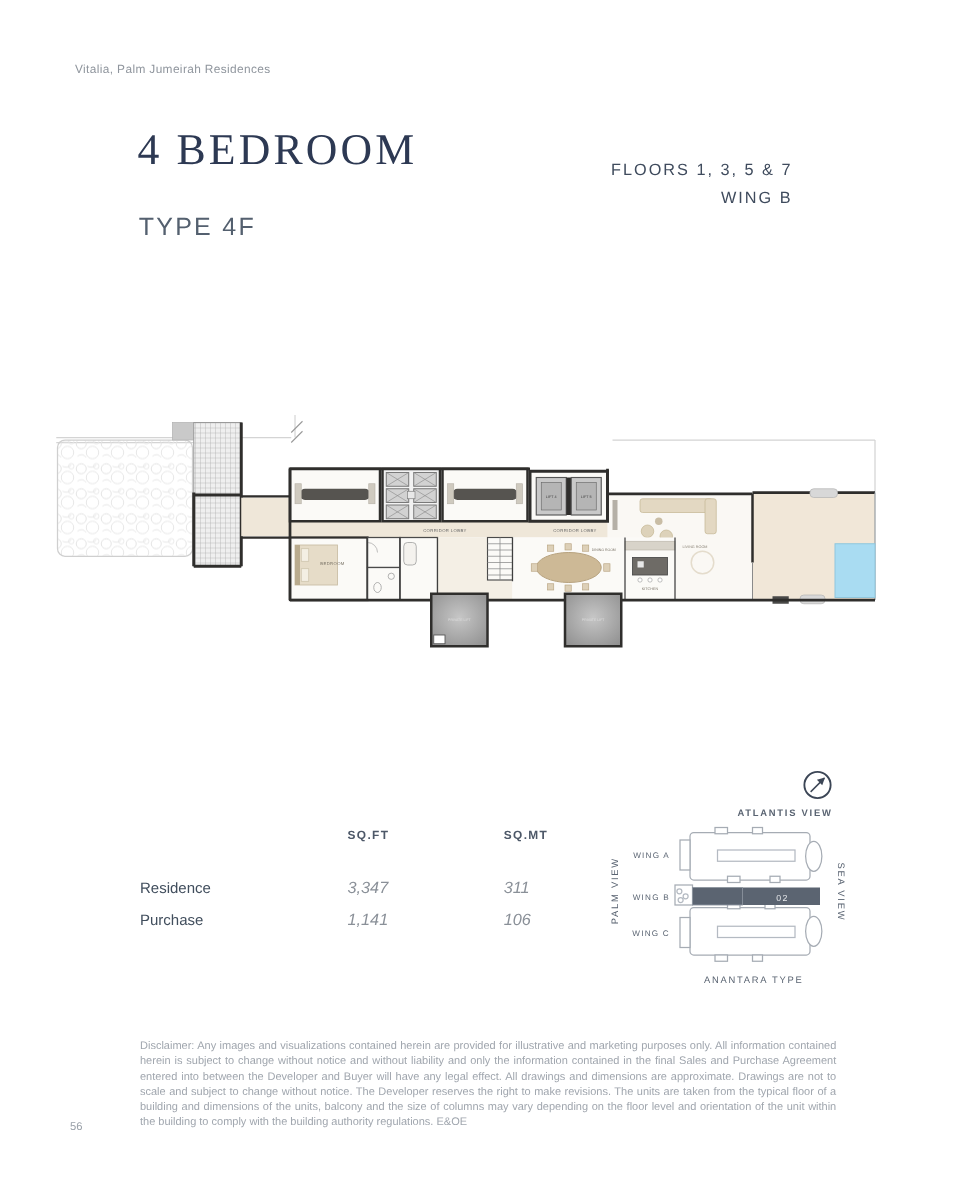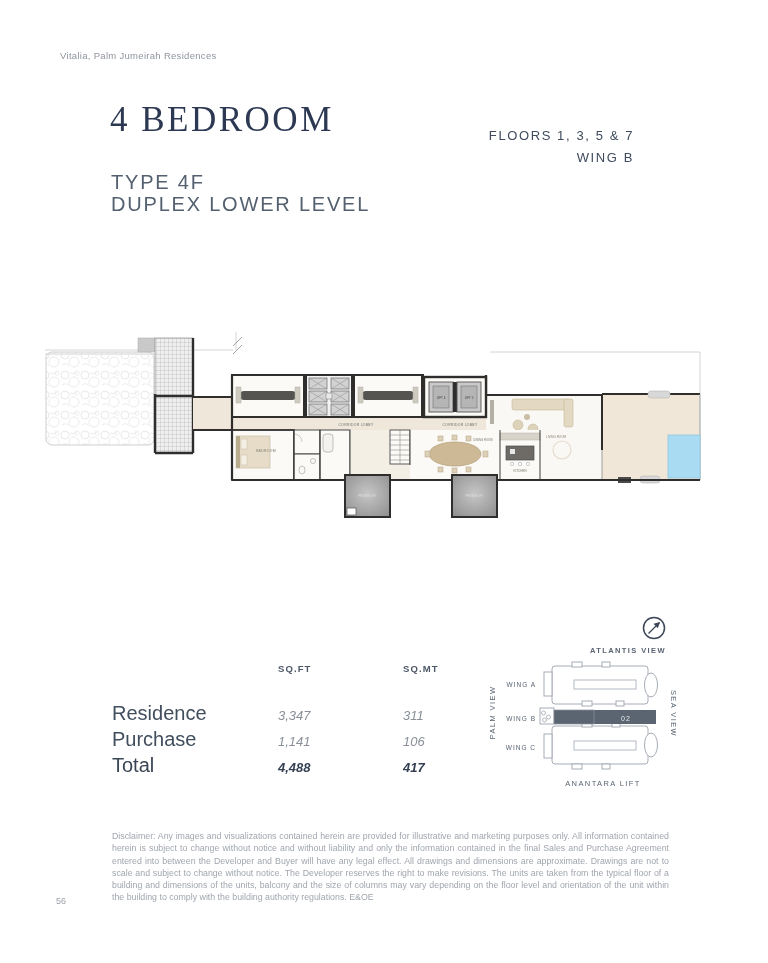--- a/index.html
+++ b/index.html
@@ -11,21 +11,21 @@
          font-size:35px;font-weight:400;color:#2d3953;letter-spacing:2.5px;}
   .subtitle{left:111px;font-size:20px;color:#54606f;letter-spacing:1.8px;}
   .sub1{top:171px;} .sub2{top:193px;}
   .hdr-right{right:110px;text-align:center;font-size:13px;color:#3f4b5d;letter-spacing:1.6px;}
   .hr1{top:128px;} .hr2{top:150px;}
   .plan{left:40px;top:330px;}
   
   .areas{left:112px;top:663px;width:270px;color:#43505f;}
   .arow{display:grid;grid-template-columns:121px 80px 69px;align-items:baseline;}
   .ahead{font-size:9.5px;font-weight:bold;letter-spacing:1.1px;color:#4d5868;margin-bottom:13px;}
-  .alabel{font-size:20px;color:#414e5d;}
+  .alabel{font-size:12px;color:#414e5d;}
   .aval{font-size:13px;color:#8a9098;font-style:italic;}
   .arow{height:26px;gap:45px;}
   .total .alabel{color:#3a4656;}
   .total .aval{font-weight:bold;color:#333f52;}
   
   .kp-view{font-size:7.5px;letter-spacing:1.4px;color:#5a6472;}
   .kp-top{left:540px;top:646px;width:126px;text-align:right;font-weight:bold;}
   .kp-bottom{left:534px;top:779px;width:138px;text-align:center;}
   .kp-left{left:452px;top:708px;width:80px;text-align:center;transform:rotate(-90deg);}
   .kp-right{left:633px;top:709px;width:80px;text-align:center;transform:rotate(90deg);}
@@ -40,21 +40,20 @@
 </style>
 </head>
 <body>
 
 <div class="page">
 
   <div class="abs brand">Vitalia, Palm Jumeirah Residences</div>
 
   <div class="abs title">4 BEDROOM</div>
   <div class="abs subtitle sub1">TYPE 4F</div>
-  <div class="abs subtitle sub2">DUPLEX LOWER LEVEL</div>
   <div class="abs hdr-right hr1">FLOORS 1, 3, 5 &amp; 7</div>
   <div class="abs hdr-right hr2">WING B</div>
 
   <svg class="abs plan" width="670" height="195" viewBox="0 0 670 195">
     <defs>
       <pattern id="leaf" width="20" height="20" patternUnits="userSpaceOnUse">
         <circle cx="5" cy="5" r="4" fill="none" stroke="#e2e2e2" stroke-width="0.8"></circle>
         <circle cx="14" cy="12" r="5" fill="none" stroke="#e6e6e6" stroke-width="0.8"></circle>
         <path d="M2 15 q4 -3 7 1 M10 3 q4 2 7 -1" stroke="#e2e2e2" stroke-width="0.7" fill="none"></path>
         <circle cx="17" cy="3" r="2.2" fill="none" stroke="#e6e6e6" stroke-width="0.7"></circle>
@@ -242,35 +241,30 @@
     <div class="arow">
       <div class="alabel">Residence</div>
       <div class="aval">3,347</div>
       <div class="aval">311</div>
     </div>
     <div class="arow">
       <div class="alabel">Purchase</div>
       <div class="aval">1,141</div>
       <div class="aval">106</div>
     </div>
-    <div class="arow total">
-      <div class="alabel">Total</div>
-      <div class="aval">4,488</div>
-      <div class="aval">417</div>
-    </div>
   </div>
 
   <svg class="abs compass" width="28" height="28" viewBox="0 0 28 28">
     <circle cx="14" cy="14" r="10.5" fill="#ffffff" stroke="#3c4656" stroke-width="1.5"></circle>
     <path d="M8.5 19.5 L19.5 8.5" stroke="#3c4656" stroke-width="1.2"></path>
     <polygon points="20,8 13.5,9.8 17.8,14.2" fill="#3c4656"></polygon>
   </svg>
 
   <div class="abs kp-view kp-top">ATLANTIS VIEW</div>
-  <div class="abs kp-view kp-bottom">ANANTARA LIFT</div>
+  <div class="abs kp-view kp-bottom">ANANTARA TYPE</div>
   <div class="abs kp-view kp-left">PALM VIEW</div>
   <div class="abs kp-view kp-right">SEA VIEW</div>
   <div class="abs kp-wing kw1">WING A</div>
   <div class="abs kp-wing kw2">WING B</div>
   <div class="abs kp-wing kw3">WING C</div>
 
   <svg class="abs keyplan" width="128" height="112" viewBox="0 0 128 112">
     <g stroke="#a6acb4" stroke-width="1" fill="#ffffff">
 
       <rect x="14" y="6" width="96" height="38" rx="3"></rect>

